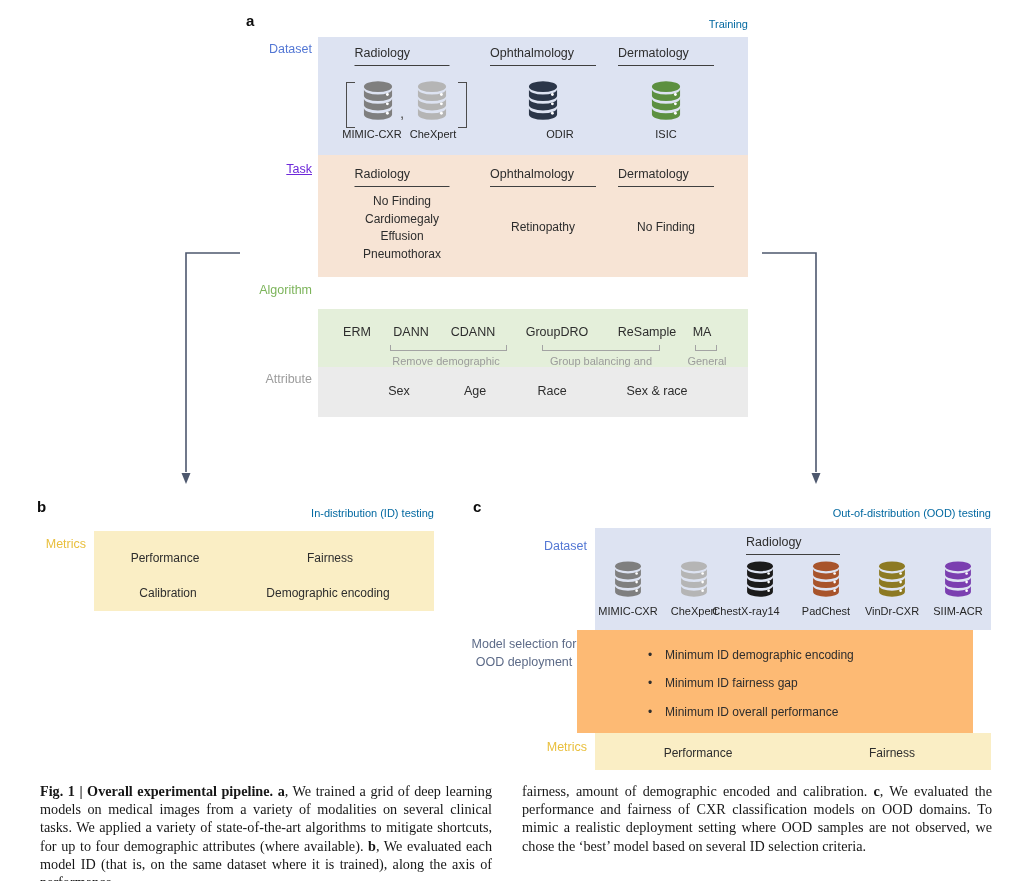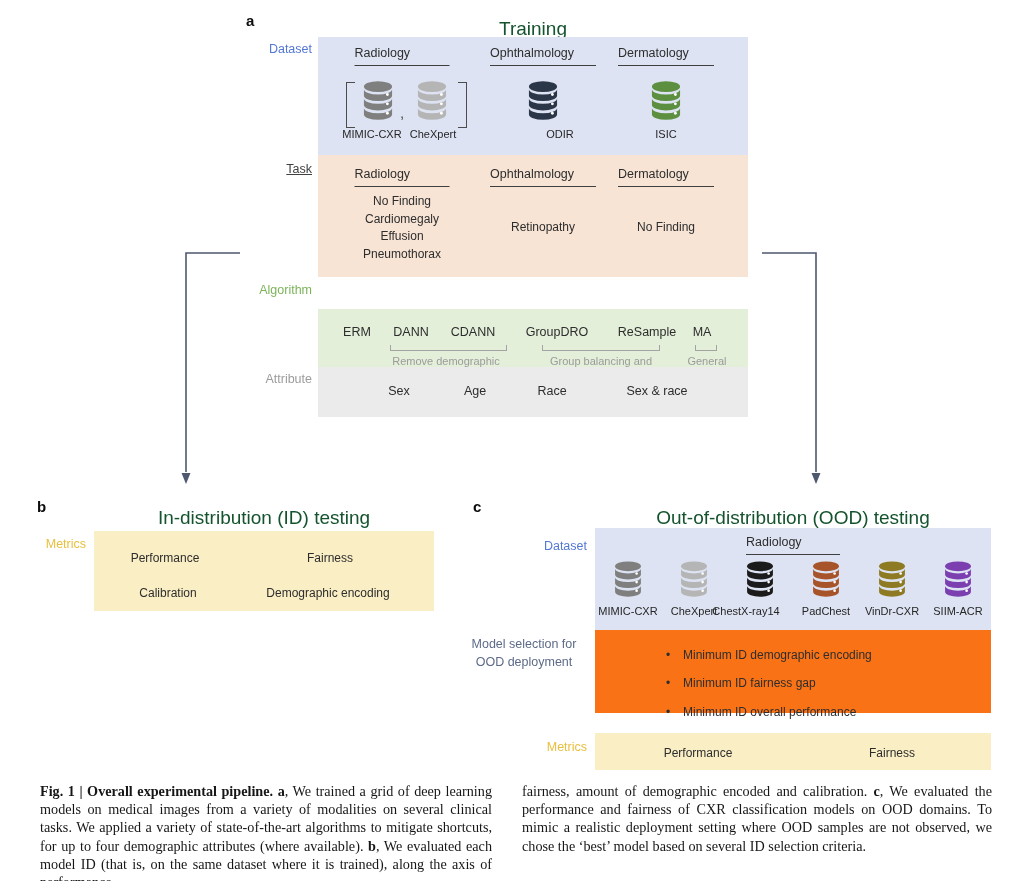--- a/index.html
+++ b/index.html
@@ -1,21 +1,21 @@
 <!DOCTYPE html>
 <html><head>
 <meta charset="utf-8">
 <style>
   html,body{margin:0;padding:0;background:#fff;}
   #canvas{position:relative;width:1024px;height:881px;background:#fff;overflow:hidden;
           font-family:"Liberation Sans","DejaVu Sans",sans-serif;color:#2d2d2d;}
   .abs{position:absolute;}
   .cx{transform:translateX(-50%);}
   .panel-letter{font-weight:700;font-size:15px;color:#0d0d0d;}
-  .fig-title{font-size:19px;text-align:center;color:#14532d;}
+  .fig-title{font-size:11px;text-align:right;color:#0369a1;}
   .row-label{font-size:12.5px;text-align:right;white-space:pre-line;line-height:17.5px;}
   .band{position:absolute;}
   .col-header{font-size:12.5px;text-align:left;padding-bottom:5px;border-bottom:1.2px solid #3f3f3f;white-space:nowrap;}
   .item{font-size:12.5px;white-space:nowrap;}
   .tasks{font-size:12px;text-align:center;line-height:17.5px;white-space:pre-line;}
   .db{display:block;fill:currentColor;}
   .db-label{font-size:11px;text-align:center;white-space:nowrap;color:#262626;}
   .bracket-l{width:8px;height:44px;border:1.5px solid #4c4c4c;border-right:none;}
   .bracket-r{width:8px;height:44px;border:1.5px solid #4c4c4c;border-left:none;}
   .comma{font-size:15px;color:#4c4c4c;}
@@ -45,21 +45,21 @@
     </g>
   </defs>
 </svg>
 
 <div id="canvas">
 
   <div class="abs panel-letter" style="left:246px;top:12px">a</div>
   <div class="abs fig-title" style="left:318px;top:18px;width:430px">Training</div>
 
   <div class="abs row-label" style="left: 192px; top: 41px; width: 120px; color: rgb(83, 119, 212);">Dataset</div>
-  <div class="abs row-label" style="left: 192px; top: 161px; width: 120px; color: #404040; text-decoration: underline;">Task</div>
+  <div class="abs row-label" style="left: 192px; top: 161px; width: 120px; color: #6d28d9; text-decoration: underline;">Task</div>
   <div class="abs row-label" style="left: 192px; top: 282px; width: 120px; color: rgb(124, 180, 90);">Algorithm</div>
   <div class="abs row-label" style="left: 192px; top: 371px; width: 120px; color: rgb(156, 156, 156);">Attribute</div>
 
   <div class="band" style="left: 318px; top: 37px; width: 430px; height: 118px; background: rgb(221, 227, 242);">
     <div class="abs col-header cx" style="left:84px;top:9px;width:95px">Radiology</div>
     <div class="abs col-header cx" style="left:225px;top:9px;width:106px">Ophthalmology</div>
     <div class="abs col-header cx" style="left:348px;top:9px;width:96px">Dermatology</div>
 
     <div class="abs bracket-l" style="left:28px;top:45px"></div>
     <svg class="db abs cx" style="left: 60px; top: 44px; color: rgb(127, 127, 127);" width="34" height="40" viewBox="0 0 54 64">
@@ -172,21 +172,21 @@
     <div class="abs db-label cx" style="left:33px;top:77px">MIMIC-CXR</div>
     <div class="abs db-label cx" style="left:99px;top:77px">CheXpert</div>
     <div class="abs db-label cx" style="left:151px;top:77px">ChestX-ray14</div>
     <div class="abs db-label cx" style="left:231px;top:77px">PadChest</div>
     <div class="abs db-label cx" style="left:297px;top:77px">VinDr-CXR</div>
     <div class="abs db-label cx" style="left:363px;top:77px">SIIM-ACR</div>
   </div>
 
   <div class="abs row-label" style="left: 458px; top: 636px; width: 132px; text-align: center; color: rgb(93, 107, 136);">Model selection for
 OOD deployment</div>
-  <div class="band" style="left: 595px; top: 630px; width: 396px; height: 83px; background: #f97316;">
+  <div class="band" style="left: 577px; top: 630px; width: 396px; height: 103px; background: #fdba74;">
     <div class="bullet-item" style="left:88px;top:18px">Minimum ID demographic encoding</div>
     <div class="bullet-item" style="left:88px;top:46px">Minimum ID fairness gap</div>
     <div class="bullet-item" style="left:88px;top:75px">Minimum ID overall performance</div>
   </div>
 
   <div class="abs row-label" style="left: 507px; top: 739px; width: 80px; color: rgb(233, 191, 60);">Metrics</div>
   <div class="band" style="left: 595px; top: 733px; width: 396px; height: 37px; background: rgb(250, 238, 197);">
     <div class="abs metric cx" style="left:103px;top:13px">Performance</div>
     <div class="abs metric cx" style="left:297px;top:13px">Fairness</div>
   </div>

